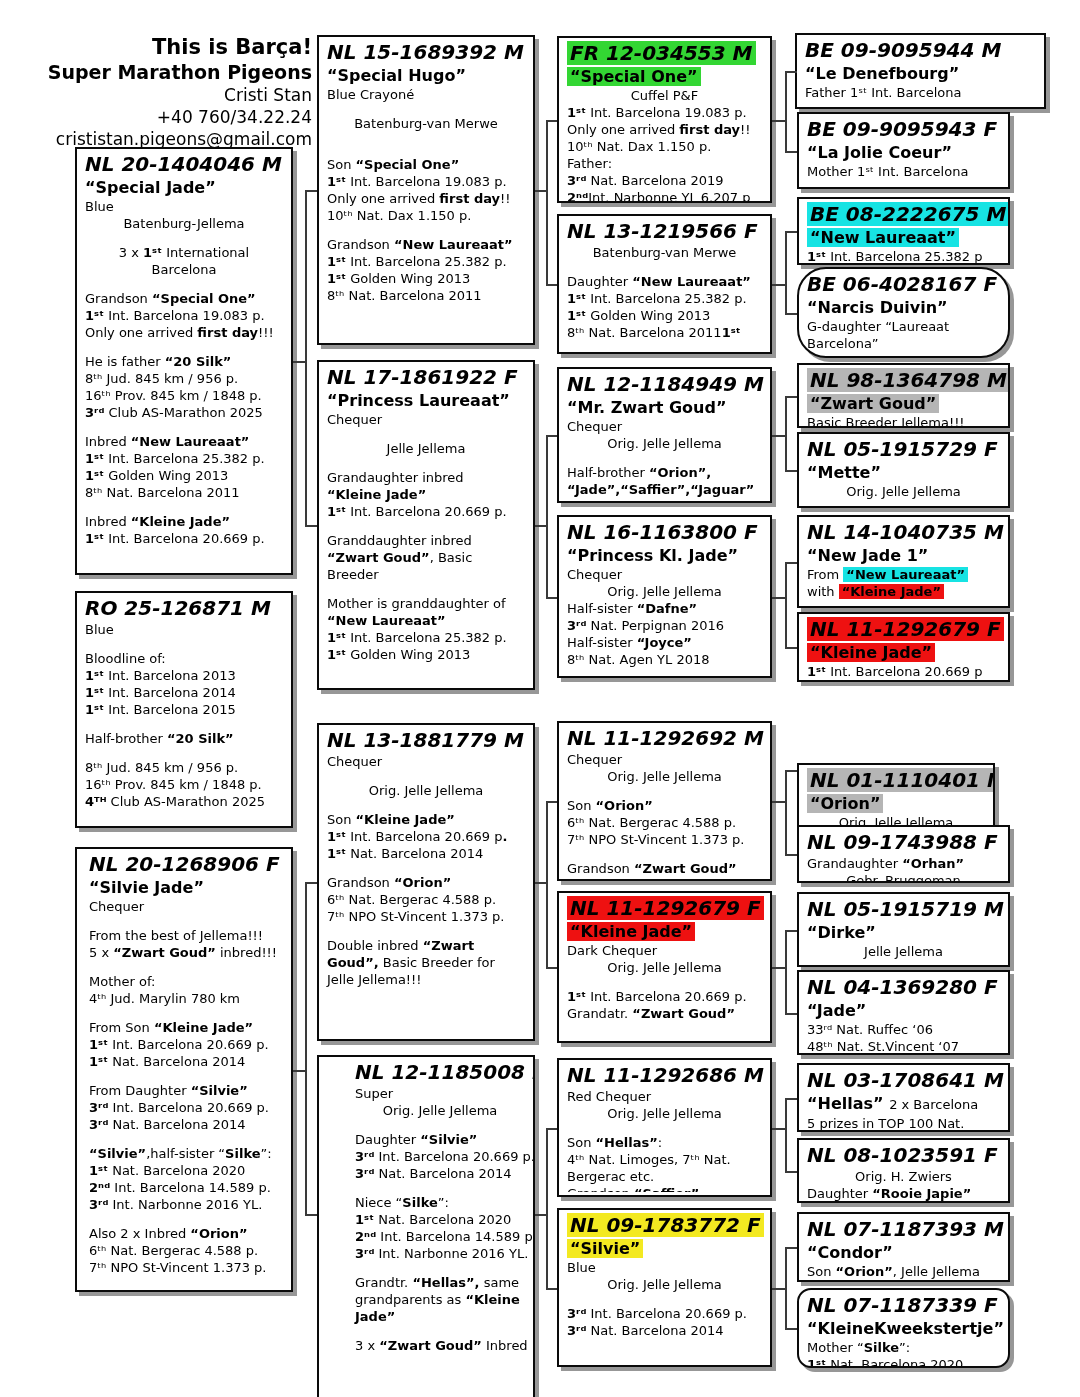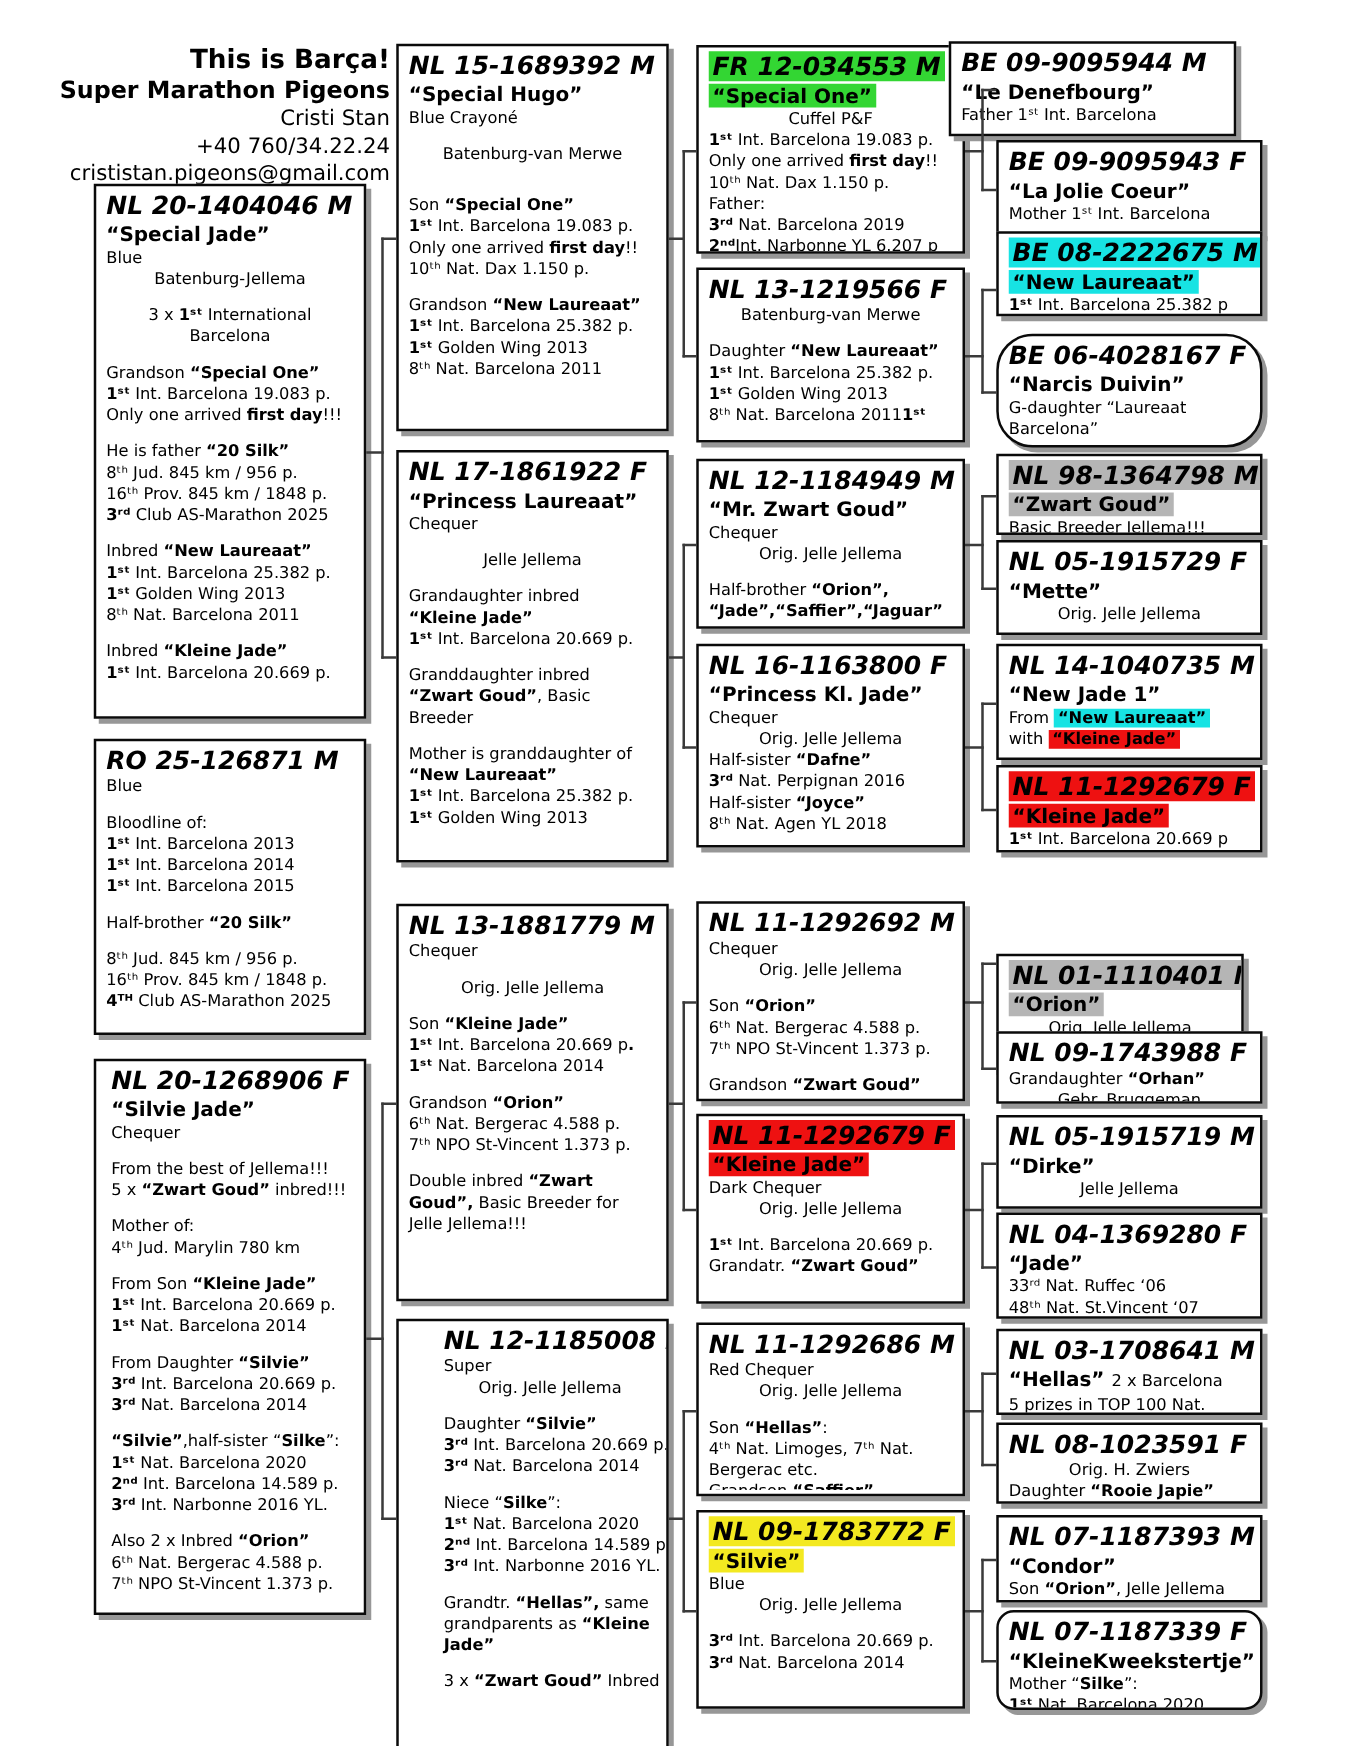--- a/index.html
+++ b/index.html
@@ -261,31 +261,31 @@
     </div>
     <div class="pbox" style="left: 557px; top: 1208px; width: 215px; height: 159px;">
       <div class="line title"><span class="hl hl-yellow">NL 09-1783772 F</span></div>
       <div class="line name"><span class="hl hl-yellow">“Silvie”</span></div>
       <div class="line">Blue</div>
       <div class="line center">Orig. Jelle Jellema</div>
       <div class="line blank"></div>
       <div class="line"><b>3ʳᵈ</b> Int. Barcelona 20.669 p.</div>
       <div class="line"><b>3ʳᵈ</b> Nat. Barcelona 2014</div>
     </div>
-    <div class="pbox" style="left: 759px; top: 33px; width: 230px; height: 76px;">
+    <div class="pbox" style="left: 795px; top: 33px; width: 251px; height: 76px;">
       <div class="line title">BE 09-9095944 M</div>
       <div class="line name">“Le Denefbourg”</div>
       <div class="line">Father 1ˢᵗ Int. Barcelona</div>
     </div>
     <div class="pbox" style="left: 797px; top: 112px; width: 213px; height: 77px;">
       <div class="line title">BE 09-9095943 F</div>
       <div class="line name">“La Jolie Coeur”</div>
       <div class="line">Mother 1ˢᵗ Int. Barcelona</div>
     </div>
-    <div class="pbox" style="left: 797px; top: 185px; width: 213px; height: 68px;">
+    <div class="pbox" style="left: 797px; top: 197px; width: 213px; height: 68px;">
       <div class="line title"><span class="hl hl-cyan">BE 08-2222675 M</span></div>
       <div class="line name"><span class="hl hl-cyan">“New Laureaat”</span></div>
       <div class="line"><b>1ˢᵗ</b> Int. Barcelona 25.382 p</div>
     </div>
     <div class="pbox" style="left: 797px; top: 267px; width: 213px; height: 91px; border-radius: 29px;">
       <div class="line title">BE 06-4028167 F</div>
       <div class="line name">“Narcis Duivin”</div>
       <div class="line">G-daughter “Laureaat</div>
       <div class="line">Barcelona”</div>
     </div>

